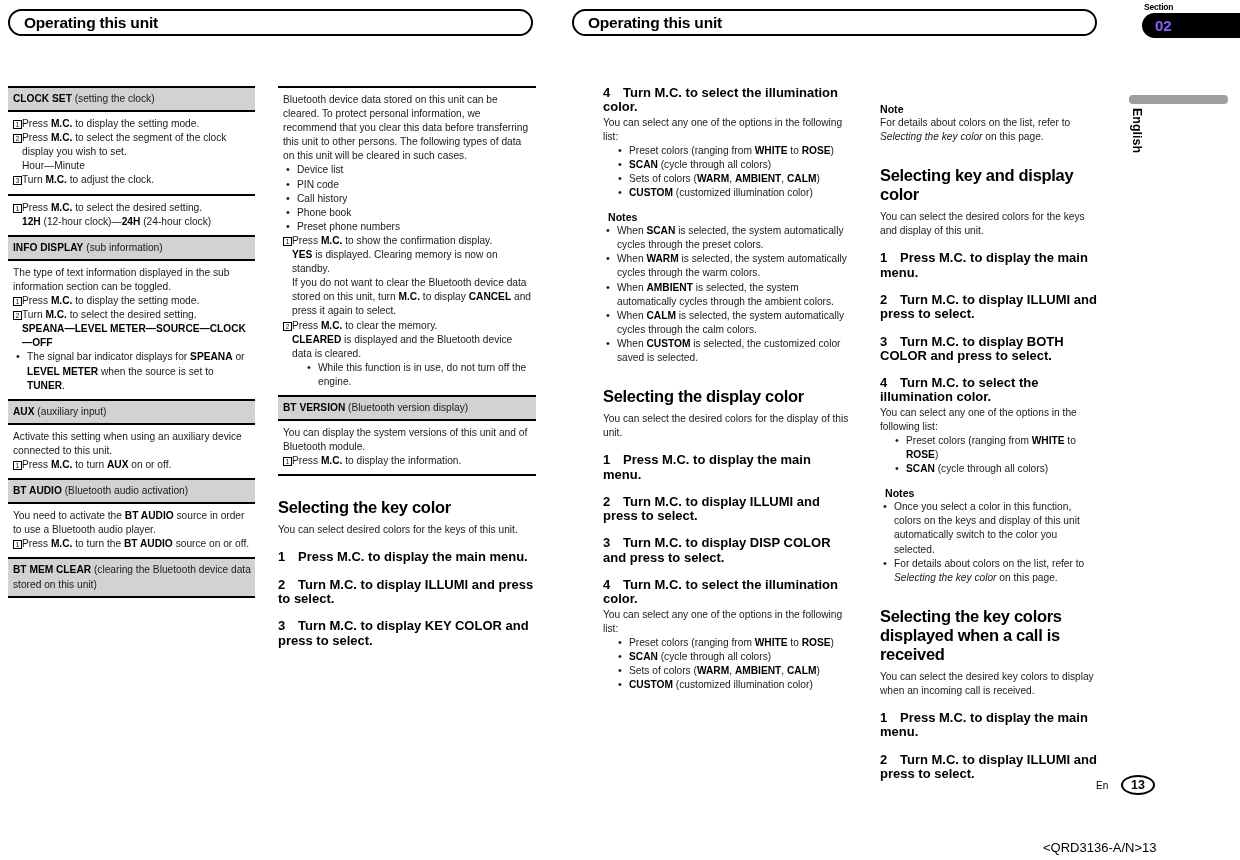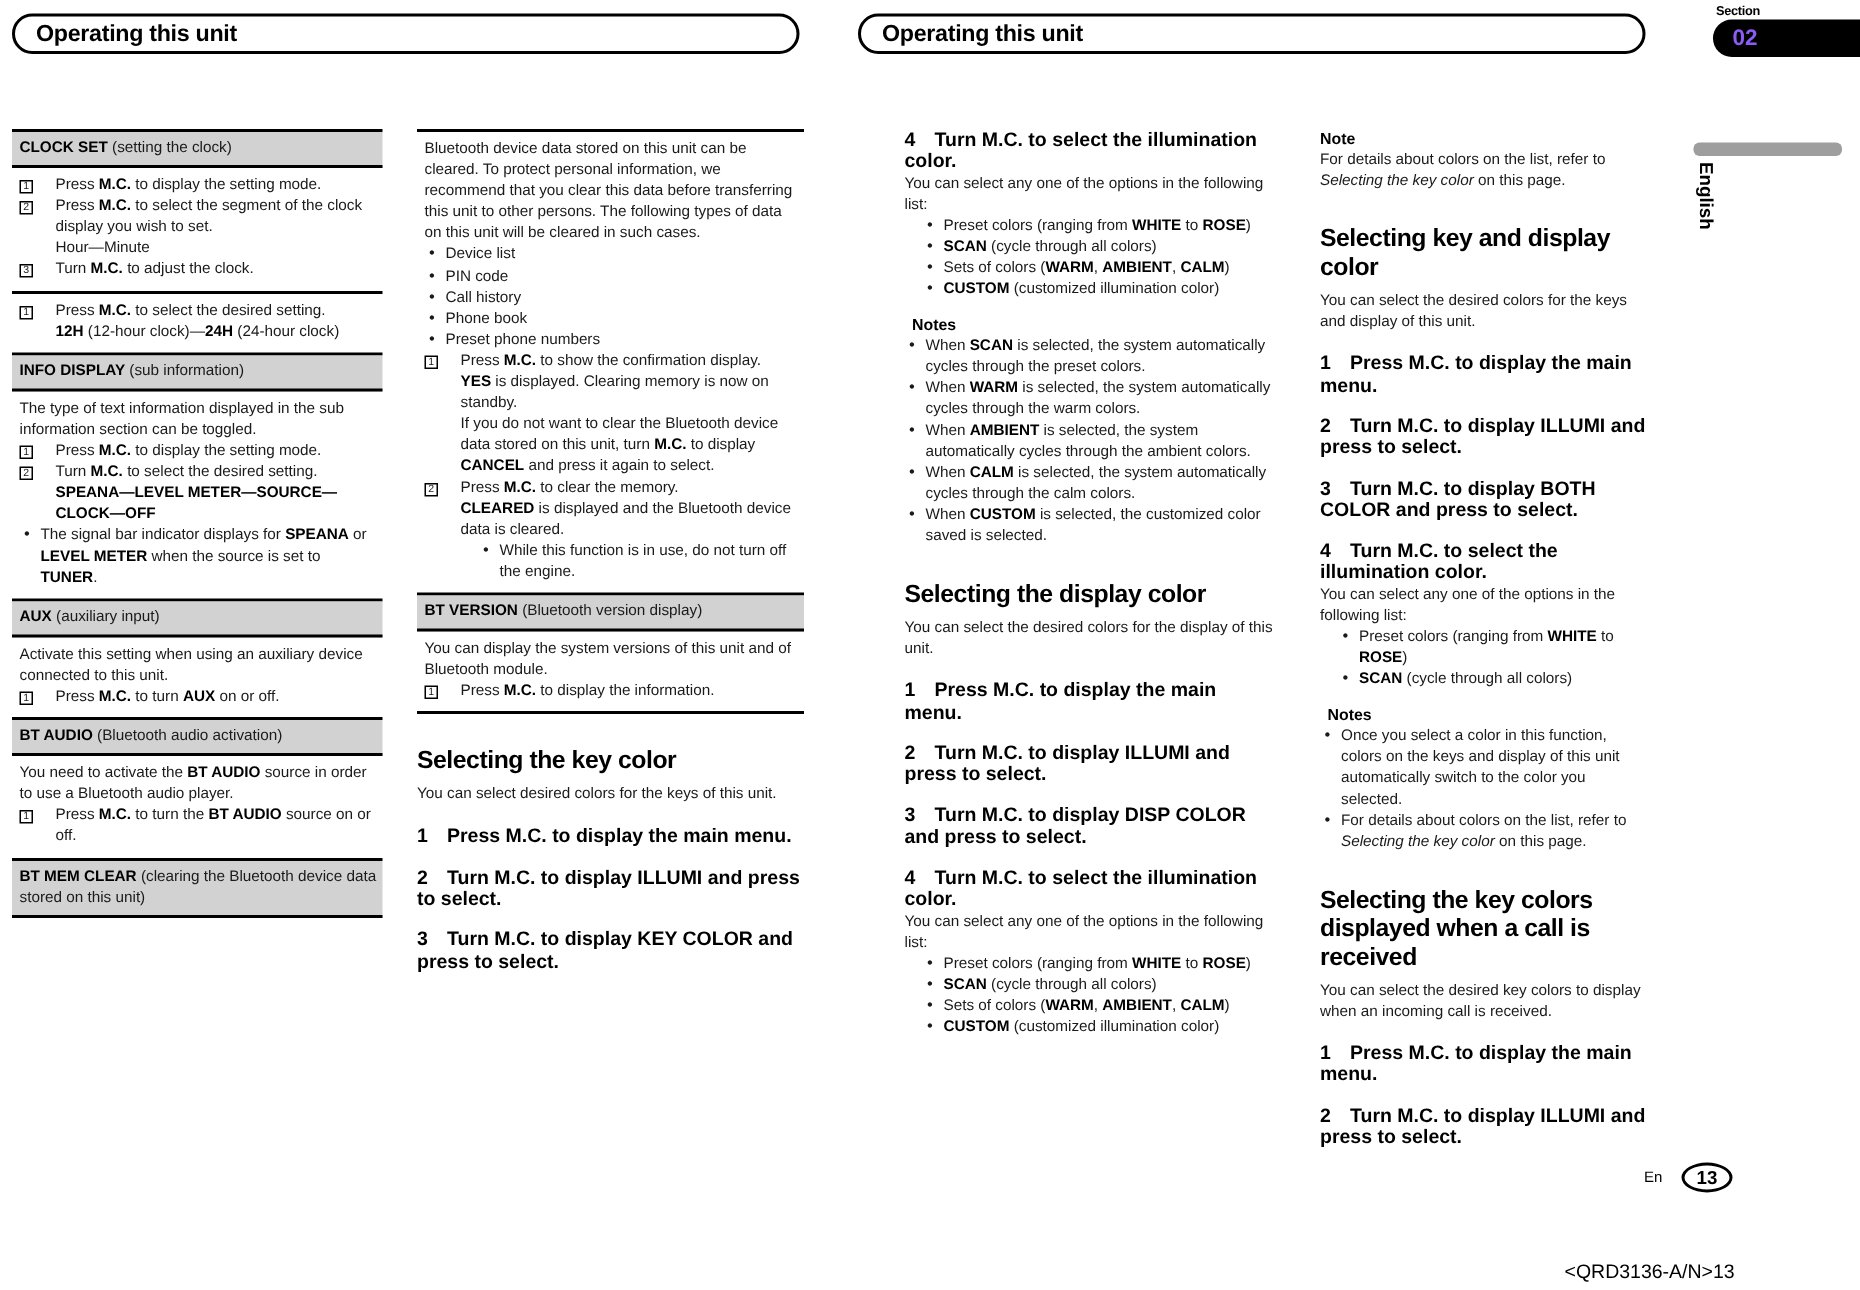--- a/index.html
+++ b/index.html
@@ -103,21 +103,21 @@
   .bar b { font-weight: bold; }
   .body {
     padding: 5px 4px 6px 5px;
     border-bottom: 2.2px solid #000;
   }
 
   
   .step {
     display: flex;
     align-items: flex-start;
-    gap: 15px;
+    gap: 0;
   }
   .numbox {
     flex: 0 0 auto;
     width: 9px; height: 9px;
     border: 1px solid #000;
     font-size: 7px;
     line-height: 8px;
     text-align: center;
     margin-top: 3px;
     font-weight: normal;
@@ -428,21 +428,21 @@
     <ul class="bl" style="margin-left:12px">
       <li><span>Preset colors (ranging from </span><b>WHITE</b><span> to </span><b>ROSE</b><span>)</span></li>
       <li><b>SCAN</b><span> (cycle through all colors)</span></li>
       <li><span>Sets of colors (</span><b>WARM</b><span>, </span><b>AMBIENT</b><span>, </span><b>CALM</b><span>)</span></li>
       <li><b>CUSTOM</b><span> (customized illumination color)</span></li>
     </ul>
   </div>
 
   <div class="col" id="col4">
 
-    <h3 class="note-h" style="margin-top:0">Note</h3>
+    <h3 class="note-h" style="margin-top:16px">Note</h3>
     <p><span>For details about colors on the list, refer to </span><i>Selecting the key color</i><span> on this page.</span></p>
 
     <h2 class="sec">Selecting key and display color</h2>
     <p class="plain">You can select the desired colors for the keys and display of this unit.</p>
 
     <div class="pstep">
       <span class="n">1</span><span>Press M.C. to display the main menu.</span>
     </div>
     <div class="pstep">
       <span class="n">2</span><span>Turn M.C. to display ILLUMI and press to select.</span>

